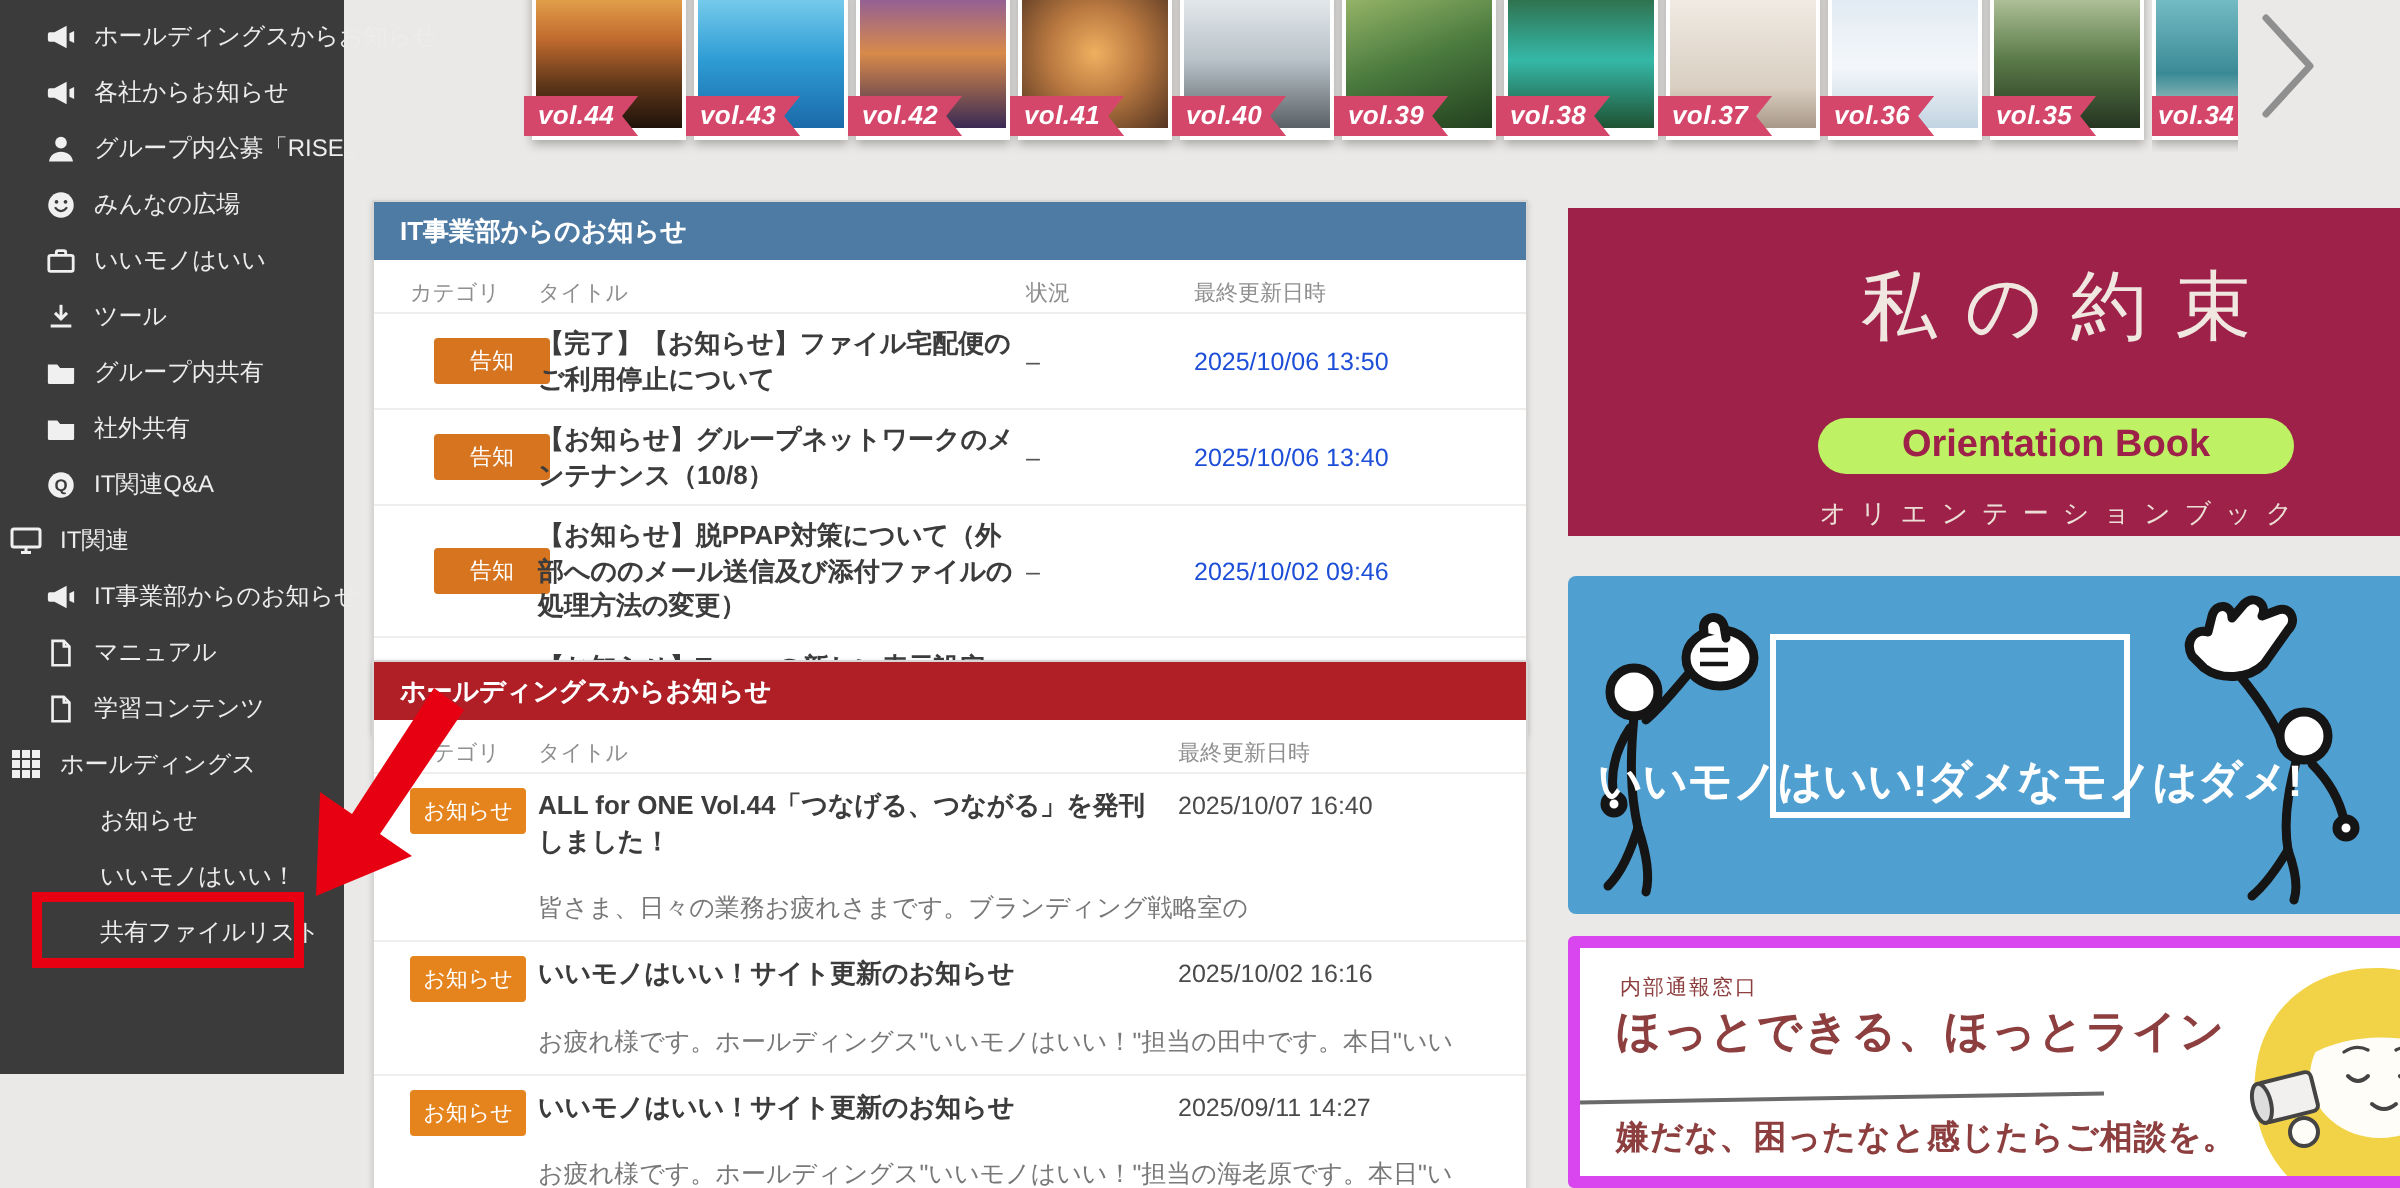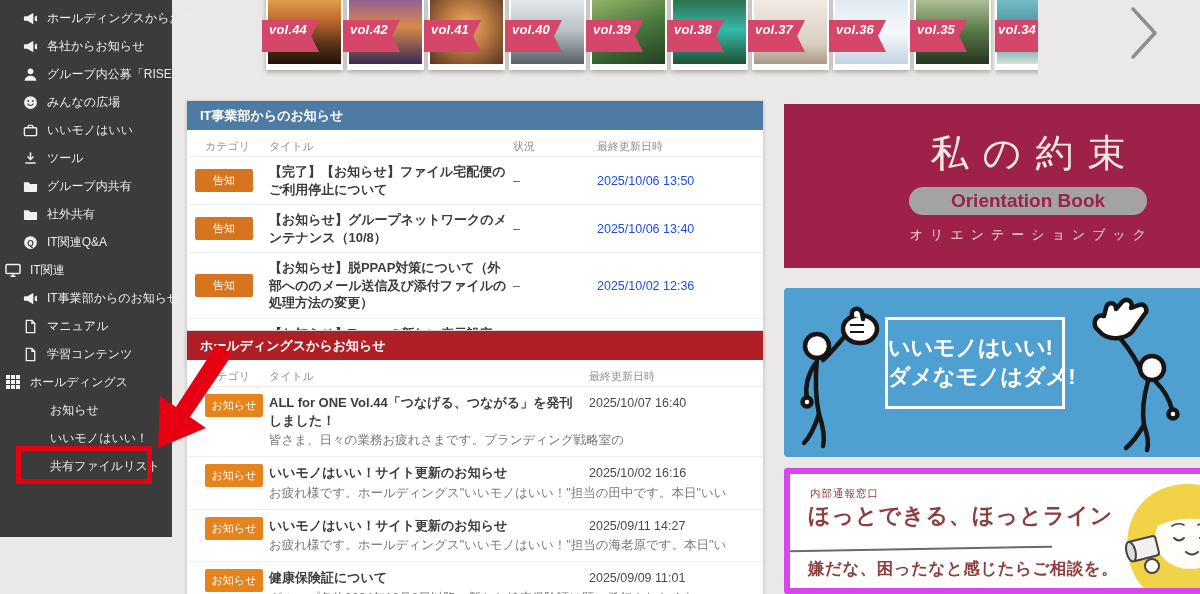--- a/index.html
+++ b/index.html
@@ -16,61 +16,61 @@
   .sb-item.lv-sub{padding-left:50px;}
   .sb-item svg{display:block;}
 
   
   .carousel{position:absolute;left:266px;top:0;height:76px;display:flex;}
   .thumb-clip{width:77px;margin-right:4px;position:relative;}
   .thumb-clip.clipped{width:43px;overflow:hidden;margin-right:0;}
   .thumb{position:absolute;left:0;top:-6px;width:73px;height:72px;background:#fff;padding:2px;
          box-shadow:0 2px 5px rgba(0,0,0,.3);cursor:pointer;}
   .cover{width:73px;height:68px;}
-  .ribbon{position:absolute;left:-4px;bottom:18px;height:32px;line-height:19px;padding:0 12px 0 7px;
+  .ribbon{position:absolute;left:-4px;bottom:2px;height:20px;line-height:19px;padding:0 12px 0 7px;
           background:#d5476a;color:#fff;font-size:13px;font-weight:bold;font-style:italic;
           clip-path:polygon(0 0,100% 0,86% 50%,100% 100%,0 100%);letter-spacing:.2px;}
   .next-btn{position:absolute;left:1124px;top:4px;width:40px;height:60px;display:flex;align-items:center;justify-content:center;cursor:pointer;background:transparent;border:none;}
 
   
   .panel{position:absolute;left:186px;width:578px;background:#fff;border:1px solid #d8d6d4;
          box-shadow:0 1px 3px rgba(0,0,0,.14);box-sizing:border-box;}
   .panel-header{height:29px;line-height:29px;color:#fff;font-size:13px;font-weight:bold;padding-left:13px;}
   .it-panel{top:100px;}
   .hd-panel{top:330px;height:300px;}
   .cols{position:relative;height:26px;color:#8f8f8f;font-size:11px;padding-top:7px;box-sizing:border-box;}
   .cols span{position:absolute;top:9px;}
   .c-cat{left:18px;} .c-title{left:82px;} .c-status{left:326px;} .c-date{left:410px;}
   .hd-panel .c-date{left:402px;}
   .badge{display:inline-block;width:58px;text-align:center;color:#fff;font-size:11px;
          padding:4px 0;border-radius:2px;box-sizing:border-box;}
   .it-row{position:relative;display:flex;align-items:center;border-top:1px solid #efeeec;
           padding:6px 0;cursor:pointer;}
-  .it-row .cell-cat{width:82px;padding-left:8px;box-sizing:border-box;flex:0 0 82px;}
+  .it-row .cell-cat{width:82px;padding-left:30px;box-sizing:border-box;flex:0 0 82px;}
   .it-row .cell-title{width:244px;flex:0 0 244px;font-size:13px;font-weight:bold;color:#3c3c3c;line-height:1.35;}
   .it-row .cell-status{width:84px;flex:0 0 84px;font-size:12.5px;color:#555;}
   .it-row .cell-date{font-size:12.5px;color:#1d4ed8;}
   .hd-row{position:relative;border-top:1px solid #efeeec;padding:7px 0 7px 0;min-height:30px;cursor:pointer;}
   .hd-row .cell-cat{position:absolute;left:18px;top:7px;}
   .hd-title{margin-left:82px;margin-right:180px;font-size:13px;font-weight:bold;color:#3c3c3c;line-height:1.35;}
   .hd-date{position:absolute;left:402px;top:9px;font-size:12.5px;color:#4a4a4a;}
-  .hd-snippet{margin-left:82px;margin-top:3px;font-size:12.5px;color:#787878;
+  .hd-snippet{margin-left:82px;margin-top:17px;font-size:12.5px;color:#787878;
               white-space:nowrap;overflow:hidden;width:478px;}
 
   
   .banner{position:absolute;left:784px;width:488px;cursor:pointer;}
   .b1{top:104px;height:164px;background:#9d2148;text-align:center;}
   .b1-title{padding-top:24px;color:#f0e7e1;font-size:38px;letter-spacing:14px;
             font-family:"Liberation Serif","DejaVu Serif",serif;text-indent:14px;}
-  .b1-pill{margin:8px auto 0;width:238px;height:28px;line-height:28px;background:#a3a3a3;
+  .b1-pill{margin:30px auto 0;width:238px;height:28px;line-height:28px;background:#bef264;
            border-radius:15px;color:#9d2148;font-size:19px;font-weight:bold;}
   .b1-sub{margin-top:11px;color:#ecdfd6;font-size:13px;letter-spacing:7px;text-indent:7px;}
   .b2{top:288px;height:169px;background:#4f9fd0;border-radius:4px;}
   .b2-box{position:absolute;left:101px;top:29px;width:180px;height:92px;border:3px solid #fff;
-          box-sizing:border-box;display:flex;flex-direction:column;align-items:flex-start;justify-content:center;}
+          box-sizing:border-box;display:flex;flex-direction:row;align-items:flex-end;justify-content:center;}
   .b2-box div{color:#fff;font-size:22px;font-weight:bold;line-height:1.3;white-space:nowrap;}
   .b2-pill{position:absolute;left:99px;top:134px;width:190px;height:24px;background:#eaf2f7;border-radius:12px;
            display:flex;align-items:center;justify-content:center;gap:8px;}
   .b2-pill span.t{color:#3e8fc4;font-size:15px;font-weight:bold;}
   .b2-pill span.a{width:16px;height:16px;border:1.5px solid #3e8fc4;border-radius:50%;color:#3e8fc4;
                   font-size:11px;line-height:16px;text-align:center;box-sizing:border-box;}
   .b2 svg{position:absolute;}
   .fig-left{left:6px;top:14px;}
   .fig-right{left:296px;top:6px;}
   .b3{top:468px;height:126px;background:#fff;border:6px solid #d946ef;border-radius:3px;box-sizing:border-box;overflow:hidden;}
@@ -237,20 +237,26 @@
 
   <div class="carousel">
     <div class="thumb-clip">
         <div class="thumb">
           <div class="cover" style="background: linear-gradient(rgb(232, 168, 78) 0%, rgb(192, 106, 46) 35%, rgb(90, 52, 24) 70%, rgb(32, 19, 10) 100%);"></div>
           <div class="ribbon">vol.44</div>
         </div>
       </div>
     <div class="thumb-clip">
         <div class="thumb">
+          <div class="cover" style="background: linear-gradient(rgb(126, 208, 238) 0%, rgb(46, 156, 212) 50%, rgb(26, 106, 168) 100%);"></div>
+          <div class="ribbon">vol.43</div>
+        </div>
+      </div>
+    <div class="thumb-clip">
+        <div class="thumb">
           <div class="cover" style="background: linear-gradient(rgb(138, 90, 158) 0%, rgb(216, 138, 74) 45%, rgb(58, 42, 85) 100%);"></div>
           <div class="ribbon">vol.42</div>
         </div>
       </div>
     <div class="thumb-clip">
         <div class="thumb">
           <div class="cover" style="background: radial-gradient(circle at 50% 45%, rgb(240, 176, 96) 0%, rgb(184, 120, 64) 45%, rgb(83, 52, 33) 100%);"></div>
           <div class="ribbon">vol.41</div>
         </div>
       </div>
@@ -320,21 +326,21 @@
     <div class="it-row">
       <div class="cell-cat"><span class="badge" style="background: rgb(215, 116, 31);">告知</span></div>
       <div class="cell-title">【お知らせ】グループネットワークのメンテナンス（10/8）</div>
       <div class="cell-status">–</div>
       <div class="cell-date">2025/10/06 13:40</div>
     </div>
     <div class="it-row">
       <div class="cell-cat"><span class="badge" style="background: rgb(215, 116, 31);">告知</span></div>
       <div class="cell-title">【お知らせ】脱PPAP対策について（外部へののメール送信及び添付ファイルの処理方法の変更）</div>
       <div class="cell-status">–</div>
-      <div class="cell-date">2025/10/02 12:36</div>
+      <div class="cell-date">2025/10/02 09:46</div>
     </div>
     <div class="it-row">
       <div class="cell-cat"><span class="badge" style="background: rgb(115, 132, 217);">情報</span></div>
       <div class="cell-title">【お知らせ】Teamsの新しい表示設定［スレッド表示］機能について</div>
       <div class="cell-status">–</div>
       <div class="cell-date">2025/10/01 16:29</div>
     </div>
   </section>
 
   <section class="panel hd-panel">

